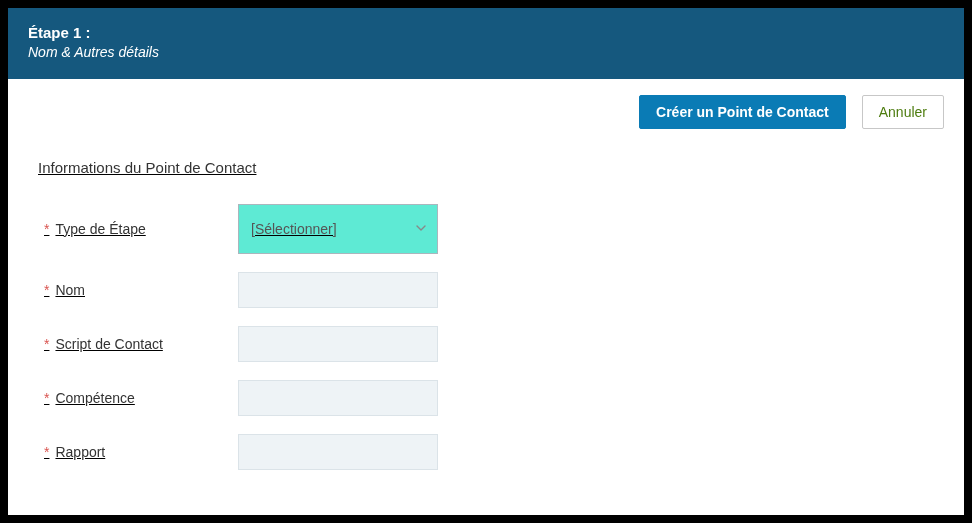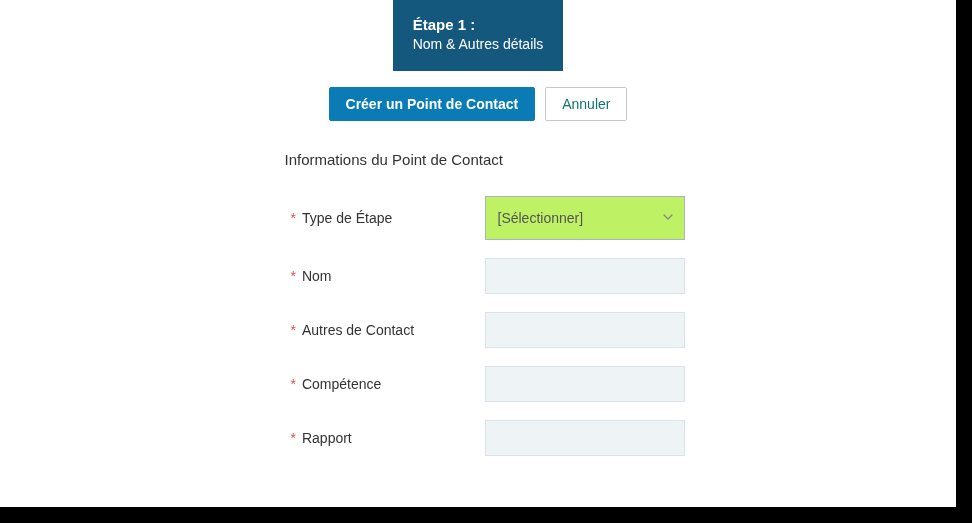--- a/index.html
+++ b/index.html
@@ -5,67 +5,69 @@
   * { box-sizing: border-box; margin: 0; padding: 0; }
   body {
     font-family: "Segoe UI", Arial, sans-serif;
     background: #000;
     width: 972px;
     height: 523px;
     overflow: hidden;
   }
   .window {
     background: #fff;
+    margin: 8px;
     width: 956px;
     height: 507px;
     display: flex;
     flex-direction: column;
-    align-items: center;
   }
   .header {
     background: #15587e;
     color: #fff;
     padding: 14px 20px 16px 20px;
   }
   .header .step {
     font-weight: 700;
     font-size: 15px;
     line-height: 1.4;
   }
   .header .subtitle {
     font-weight: 400;
     font-size: 14px;
     line-height: 1.4;
+    font-style: italic;
   }
   .toolbar {
     display: flex;
     justify-content: flex-end;
-    gap: 10px;
+    gap: 16px;
     padding: 16px 20px 0 20px;
   }
   .btn {
     font-size: 14px;
     padding: 8px 16px;
     border-radius: 2px;
     cursor: pointer;
     font-family: inherit;
   }
   .btn-primary {
     background: #0a7bb5;
     color: #fff;
     border: 1px solid #0a7bb5;
     font-weight: 600;
   }
   .btn-secondary {
     background: #fff;
-    color: #0f766e;
+    color: #4d7c0f;
     border: 1px solid #c7c7c7;
   }
   .content {
     padding: 30px 17px 0 30px;
+    text-decoration: underline;
   }
   .section-title {
     font-size: 15px;
     color: #333;
     margin-bottom: 28px;
     font-weight: 400;
   }
   .form-row {
     display: flex;
     align-items: center;
@@ -83,22 +85,22 @@
     color: #d9534f;
     margin-right: 6px;
     font-size: 14px;
   }
   .input-col {
     width: 200px;
   }
   .select-wrap {
     position: relative;
     border: 1px solid #aab6bd;
-    background: #bef264;
-    height: 44px;
+    background: #5eead4;
+    height: 50px;
     display: flex;
     align-items: center;
     padding: 0 34px 0 12px;
     font-size: 14px;
     color: #555;
     cursor: pointer;
   }
   .select-wrap .chevron {
     position: absolute;
     right: 10px;
@@ -168,21 +170,21 @@
         <span>Nom</span>
       </div>
       <div class="input-col">
         <input type="text" class="text-input" value="" style="">
       </div>
     </div>
 
     <div class="form-row">
       <div class="label-col">
         <span class="req">*</span>
-        <span>Autres de Contact</span>
+        <span>Script de Contact</span>
       </div>
       <div class="input-col">
         <input type="text" class="text-input" value="" style="">
       </div>
     </div>
 
     <div class="form-row">
       <div class="label-col">
         <span class="req">*</span>
         <span>Compétence</span>

